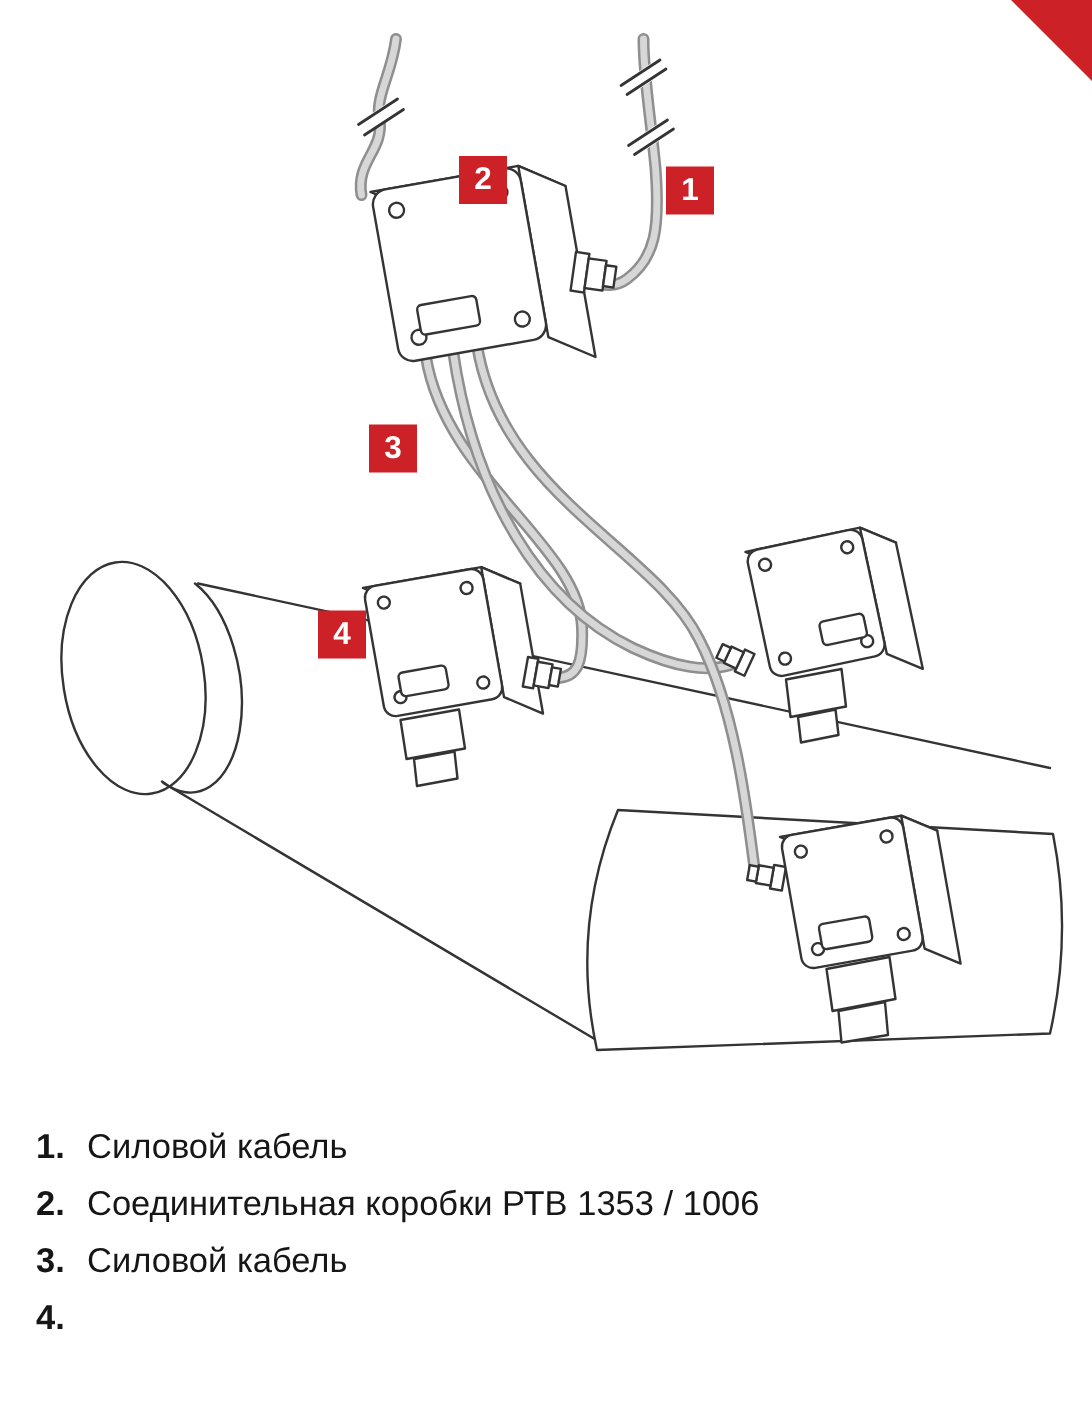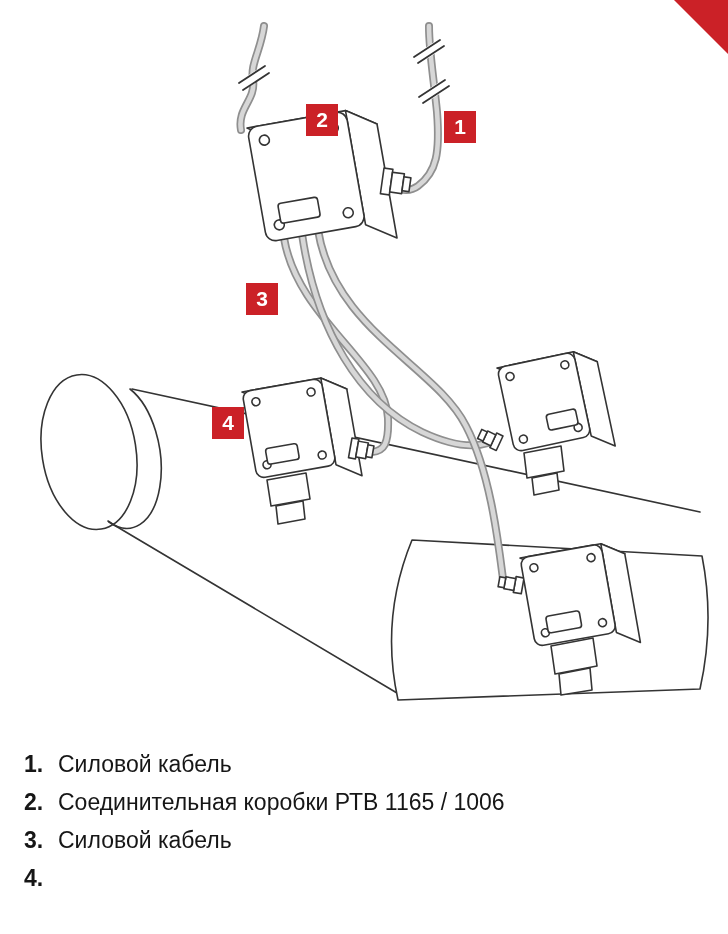--- a/index.html
+++ b/index.html
@@ -203,21 +203,21 @@
     <div class="badge badge-4">4</div>
   </div>
 
   <div class="legend">
     <div class="legend-item">
       <span class="legend-num">1.</span>
       <span class="legend-text">Силовой кабель</span>
     </div>
     <div class="legend-item">
       <span class="legend-num">2.</span>
-      <span class="legend-text">Соединительная коробки РТВ 1165 / 1006</span>
+      <span class="legend-text">Соединительная коробки РТВ 1353 / 1006</span>
     </div>
     <div class="legend-item">
       <span class="legend-num">3.</span>
       <span class="legend-text">Силовой кабель</span>
     </div>
     <div class="legend-item">
       <span class="legend-num">4.</span>
     </div>
   </div>
 

